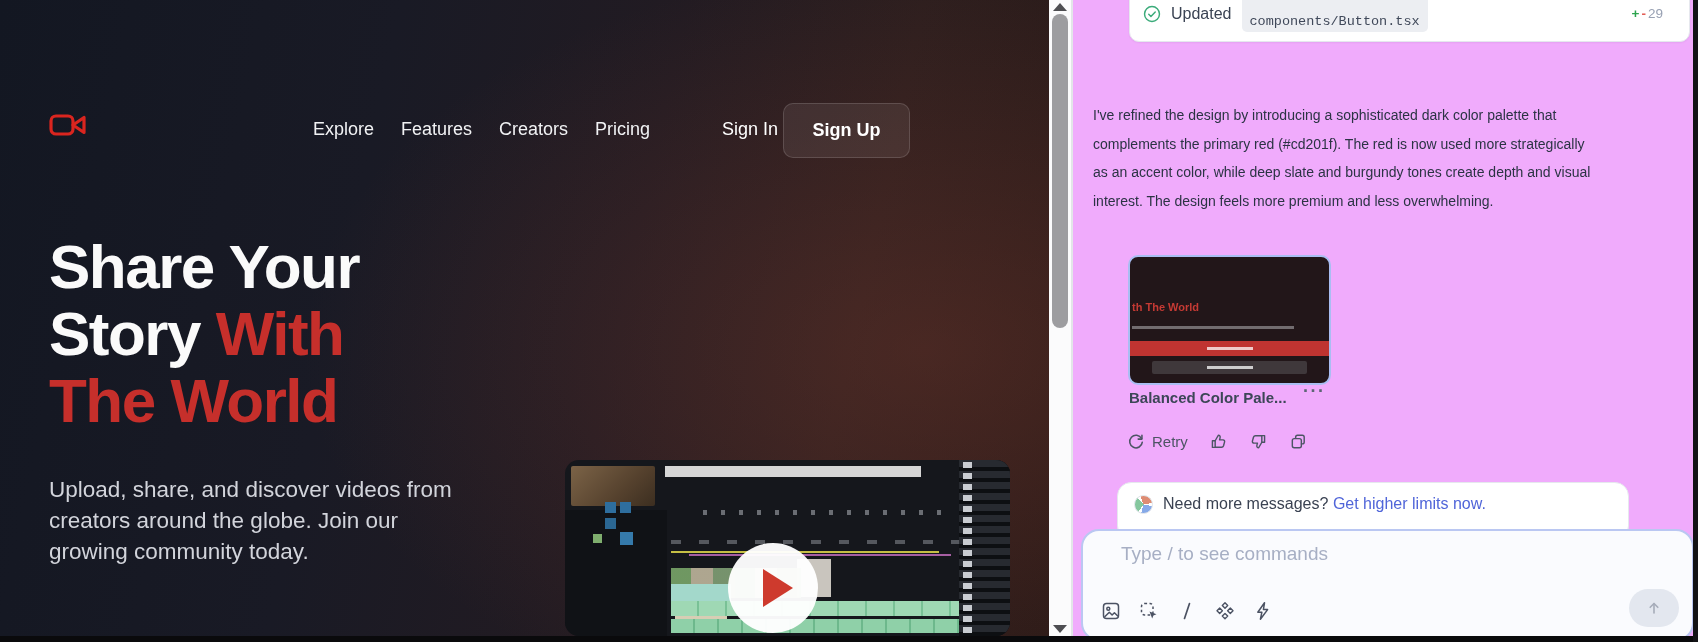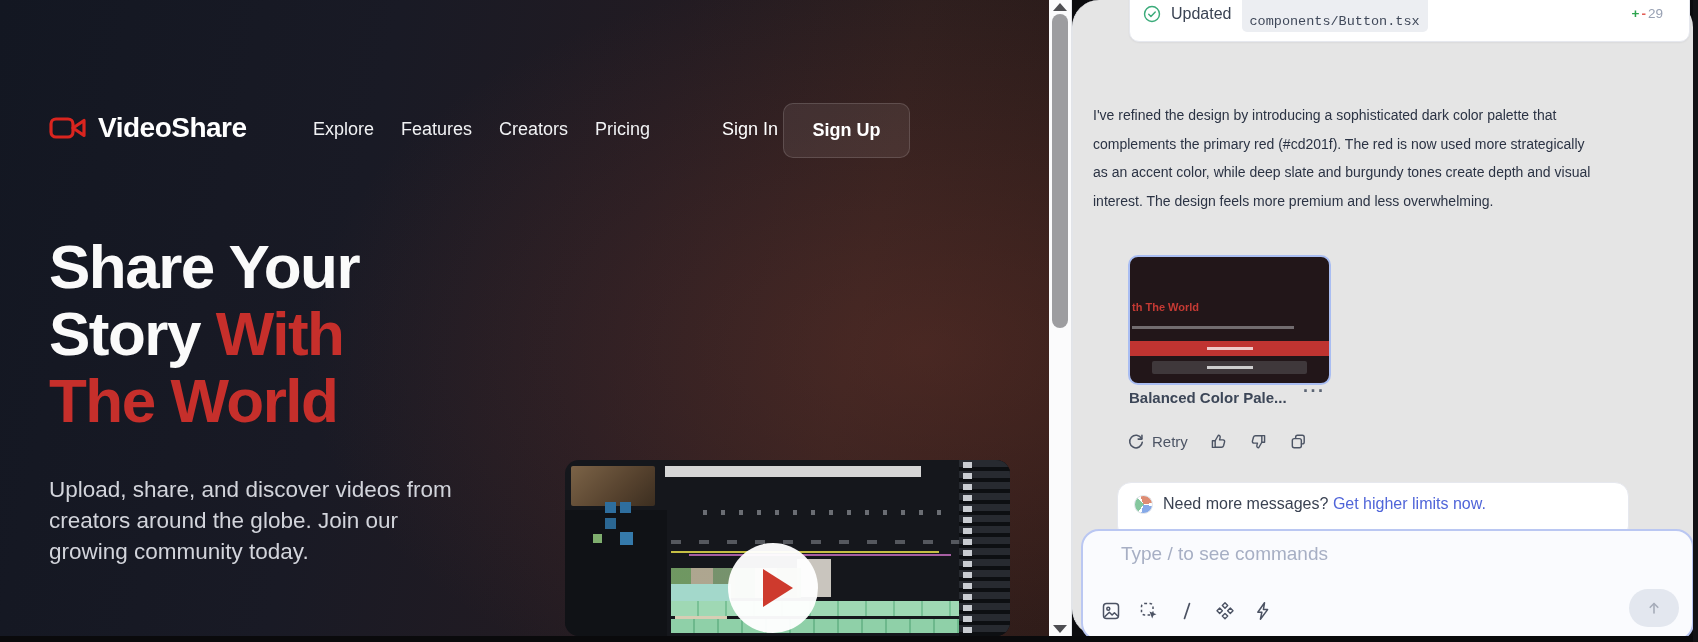--- a/index.html
+++ b/index.html
@@ -72,21 +72,21 @@
   .sb-up { position:absolute; left:4px; top:3px; width:0; height:0;
            border-left:7px solid transparent; border-right:7px solid transparent;
            border-bottom:8px solid #4e4e52; }
   .sb-thumb { position:absolute; left:3px; top:14px; width:16px; height:314px;
               background:#9d9da0; border-radius:8px; }
   .sb-down { position:absolute; left:4px; bottom:3px; width:0; height:0;
              border-left:7px solid transparent; border-right:7px solid transparent;
              border-top:8px solid #4e4e52; }
   
   .chat { position:absolute; left:1072px; top:0; width:621px; height:636px;
-          background:#e5e5e5; border-left:1px solid #e3e5e9;border-radius:27px; }
+          background:#f0abfc; border-left:1px solid #e3e5e9; }
   .tool-card { position:absolute; left:56px; top:-16px; width:561px; height:58px;
     background:#fff; border:1px solid #e6e8ee; border-radius:10px;
     box-shadow:0 1px 2px rgba(16,24,40,.05);
     display:flex; align-items:flex-end; padding:0 26px 9px 13px; cursor:pointer; }
   .tc-row { display:flex; align-items:center; gap:10px; width:100%; }
   .tc-label { font-size:16px; color:#3a4353; }
   .chip { font-family:"Liberation Mono","DejaVu Sans Mono",monospace; font-size:13.5px;
           color:#40495a; background:#eceef2; border-radius:5px; padding:19px 8px 3px; }
   .tc-diff { margin-left:auto; font-size:13.5px; color:#98a1b3; display:flex; gap:2px; align-items:center; }
   .tc-plus  { color:#2da44e; font-weight:700; }
@@ -137,21 +137,20 @@
 
   <div class="site">
     <div class="nav">
       <div class="brand">
         <span>
           <svg width="38" height="26" viewBox="0 0 38 26" fill="none" stroke="#da251f" stroke-width="3.2" stroke-linejoin="round">
             <rect x="2" y="4" width="22" height="18" rx="5"></rect>
             <path d="M24 13 L35 5.5 V20.5 Z"></path>
           </svg>
         </span>
-        <span>VideoShare</span>
       </div>
       <div class="navlinks">
         <span>Explore</span>
         <span>Features</span>
         <span>Creators</span>
         <span>Pricing</span>
       </div>
       <span class="signin">Sign In</span>
       <div class="signup">Sign Up</div>
     </div>

